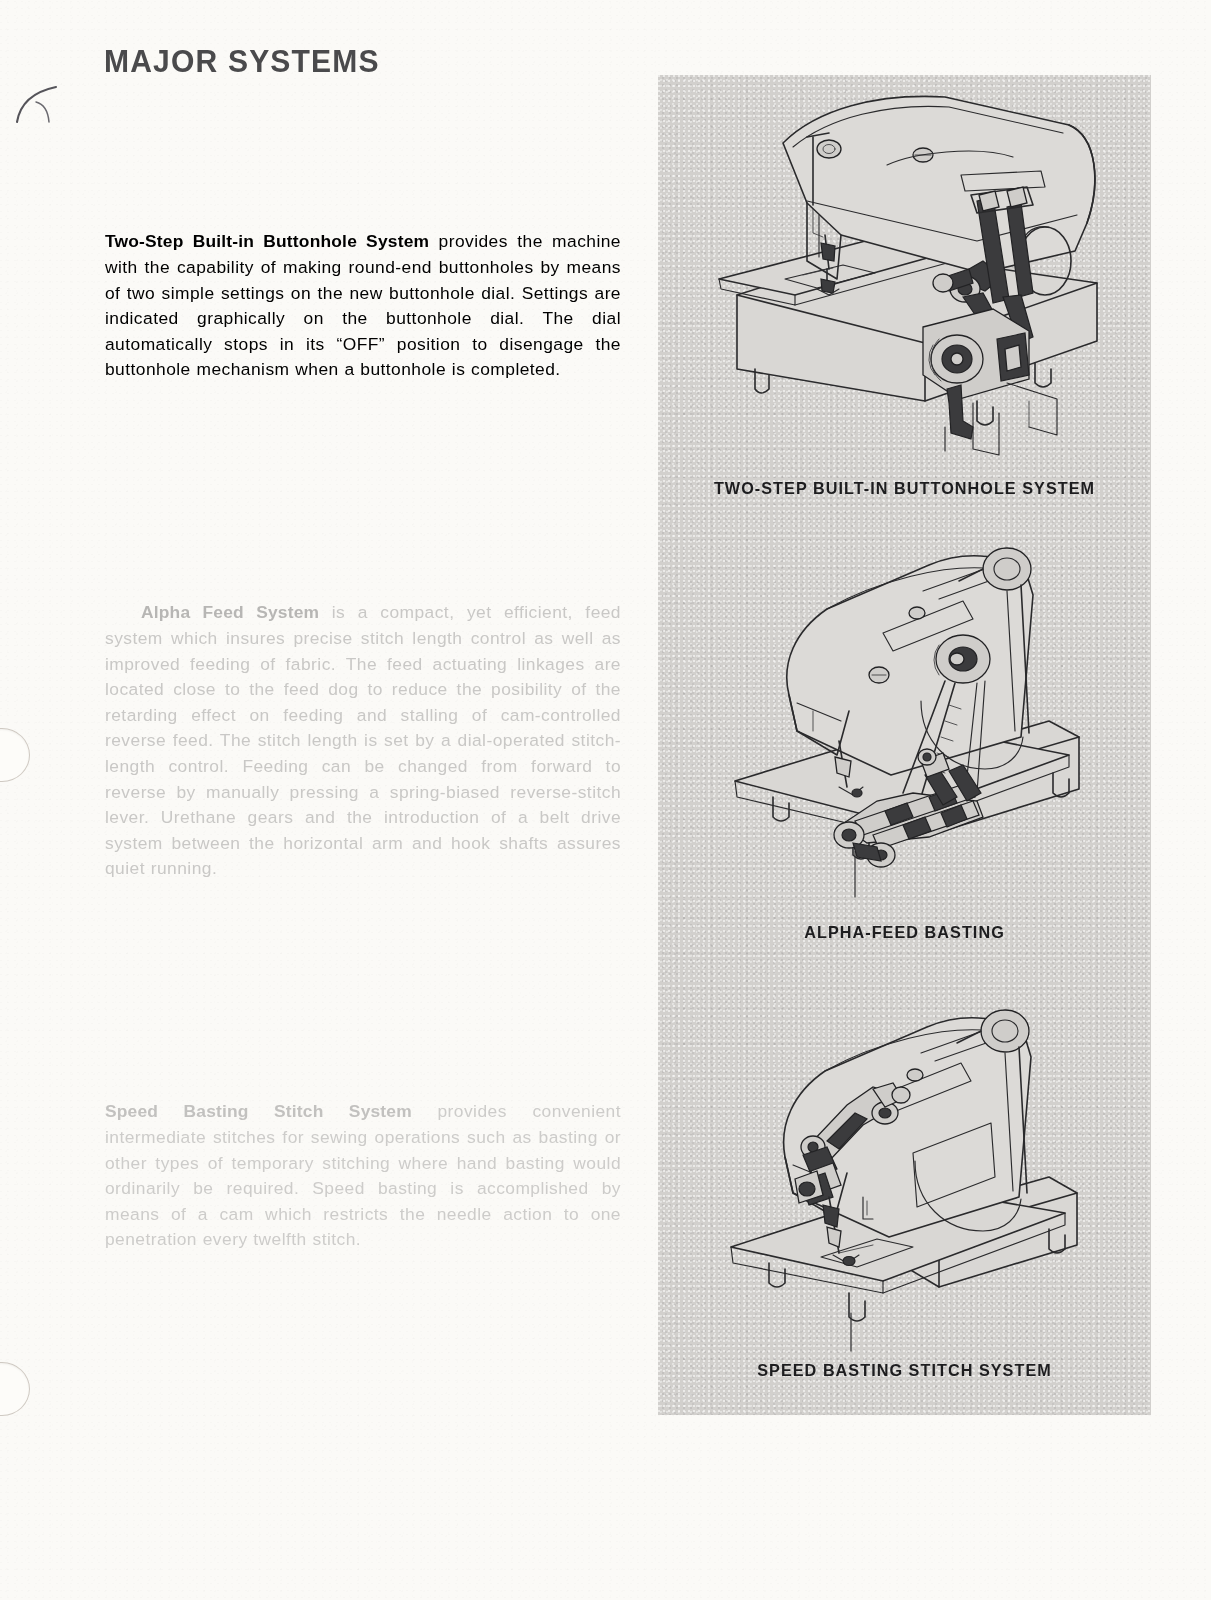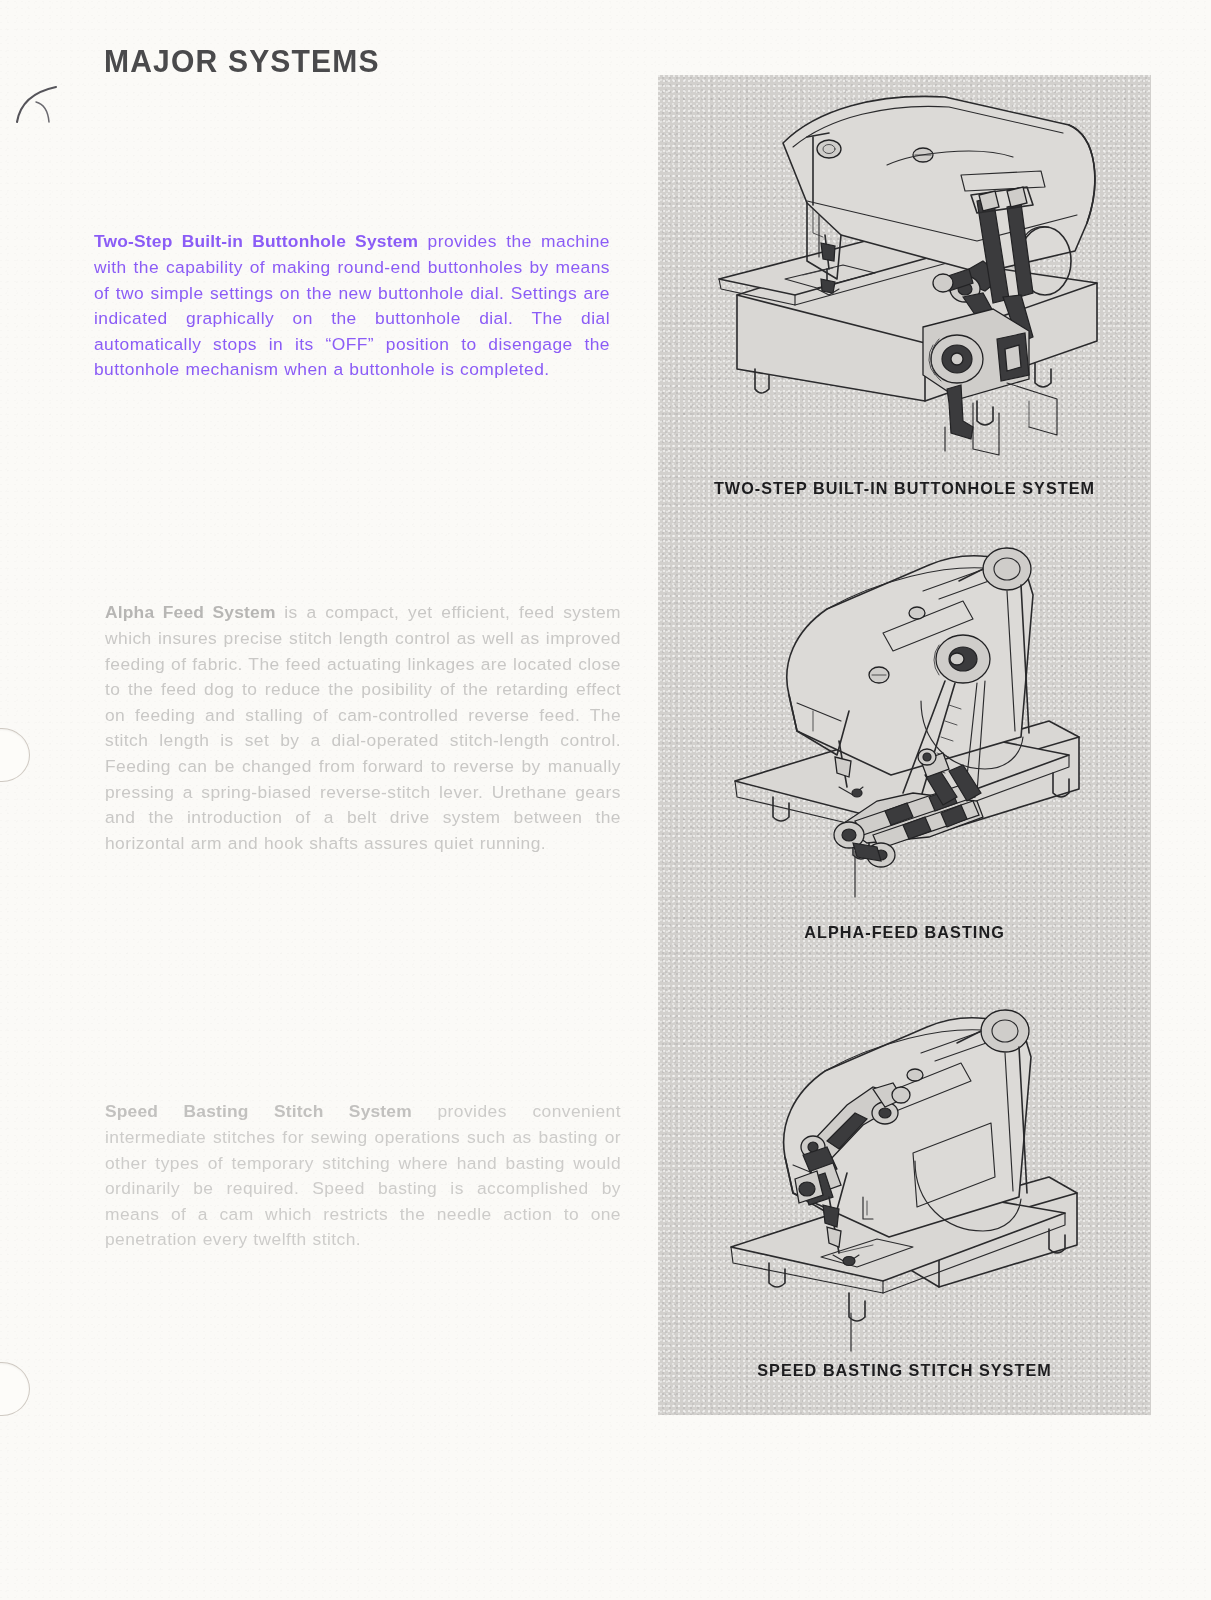--- a/index.html
+++ b/index.html
@@ -74,25 +74,25 @@
     line-height: 25.6px;
     text-align: justify;
     letter-spacing: 0.45px;
     word-spacing: 0.5px;
   }
   .para .lead {
     font-weight: bold;
     letter-spacing: 0.2px;
   }
 
-  .para.p-buttonhole { left: 94px; top: 212px; color: #8b5cf6; }
+  .para.p-buttonhole { left: 105px; top: 212px; color: #000000; }
   .para.p-alpha      { left: 105px; top: 583px; color: #c9c8c6; }
   .para.p-basting    { left: 105px; top: 1082px; color: #cdccca; }
 
-  .para.p-alpha .lead   { color: #b7b6b4; }
+  .para.p-alpha .lead   { color: #b7b6b4; margin-left: 36px; }
   .para.p-basting .lead { color: #c2c1bf; }
 
   
   .illus-panel {
     position: absolute;
     left: 658px;
     top: 75px;
     width: 493px;
     height: 1340px;
     background: #d2d0cd;

